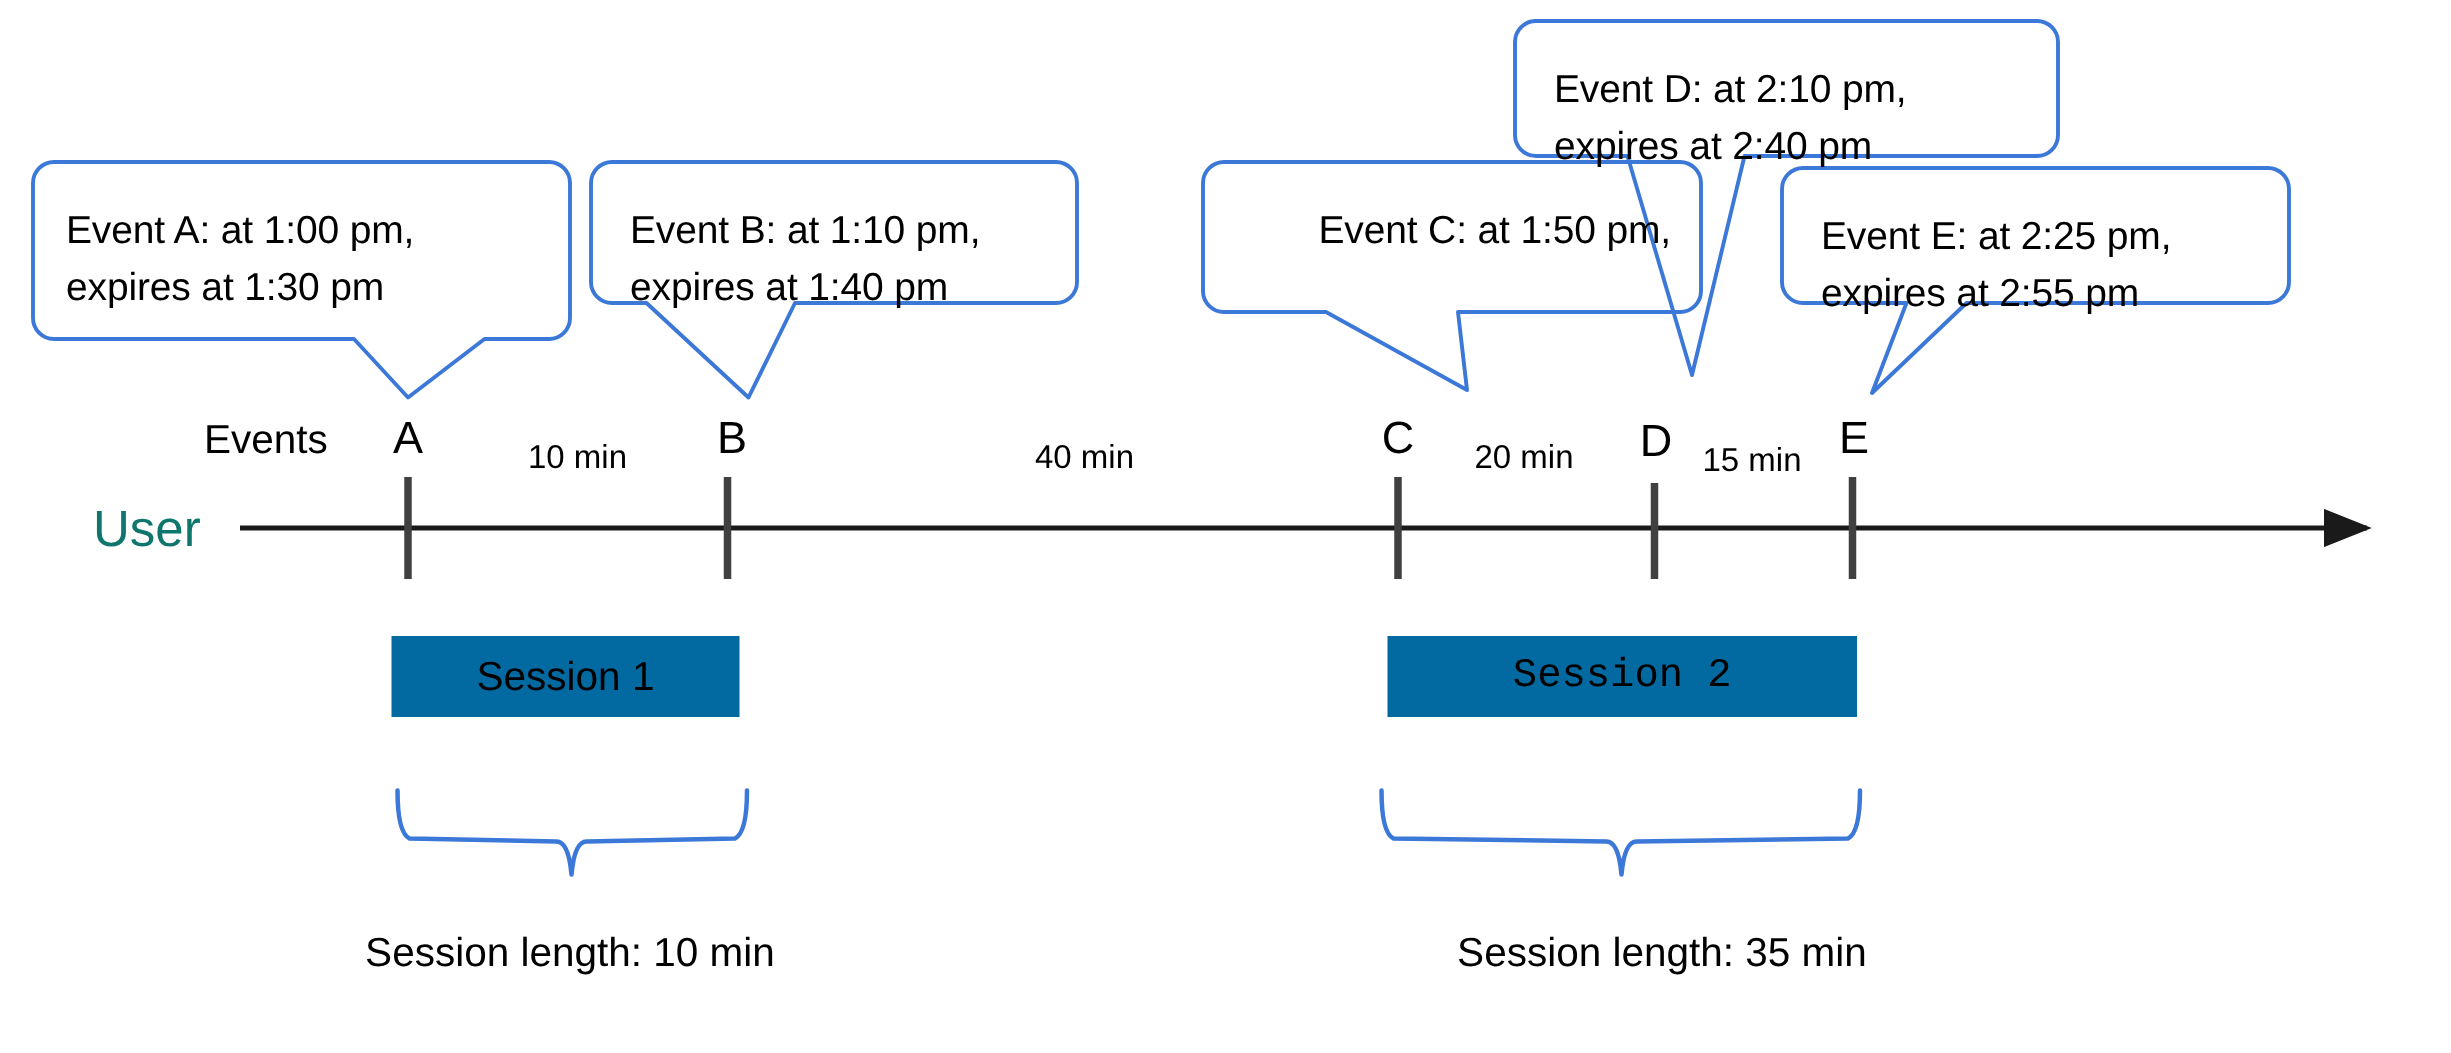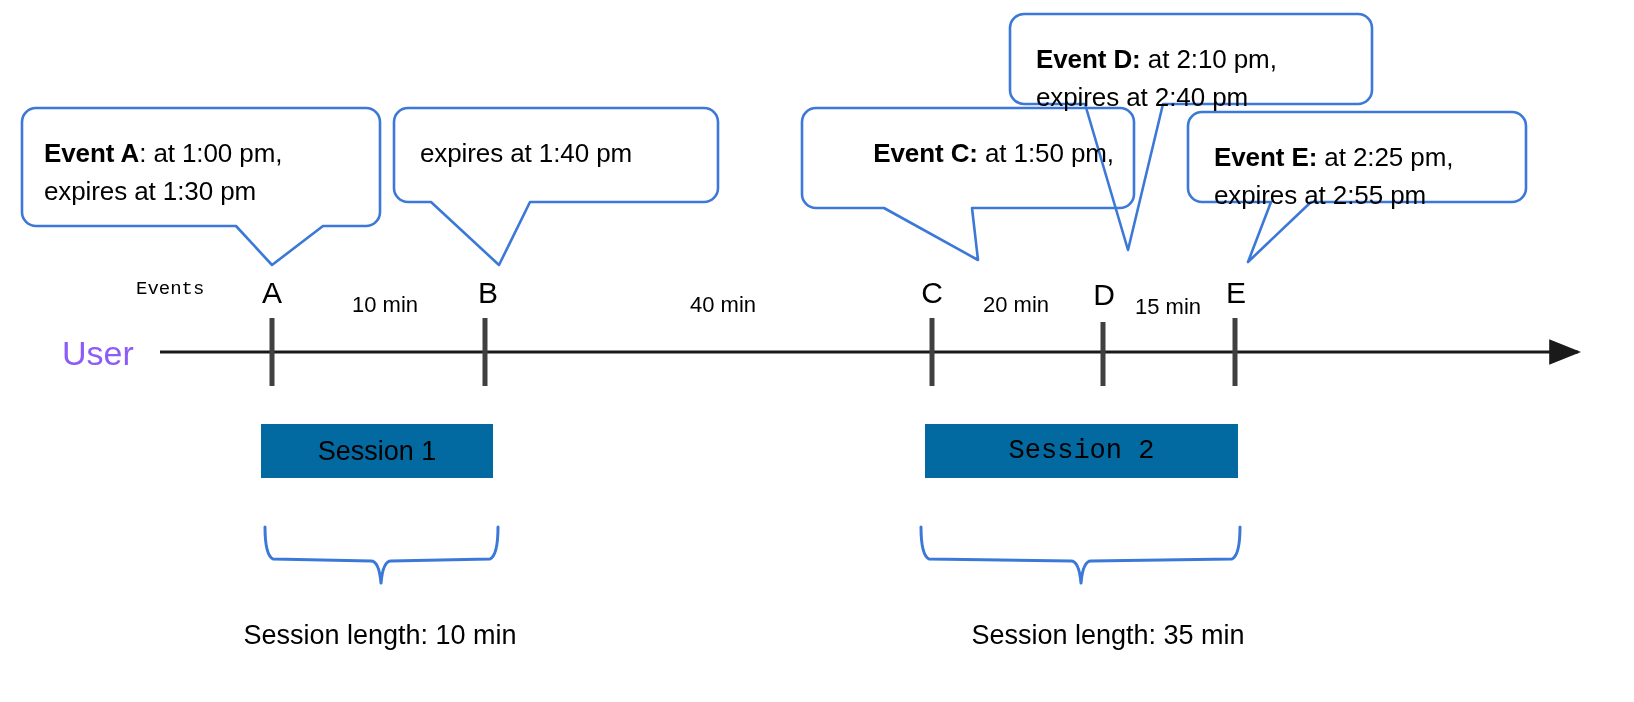--- a/index.html
+++ b/index.html
@@ -28,34 +28,33 @@
     box-sizing: border-box;
     color: #000000;
     font-size: 26px;
     line-height: 38px;
     letter-spacing: -0.1px;
     padding: 16px 20px 16px 22px;
     white-space: nowrap;
     background: transparent;
   }
   .callout .ttl {
-    font-weight: bold;
+    font-weight: normal;
   }
   .axis-name {
     position: absolute;
     font-size: 34px;
-    color: #8b5cf6;
+    color: #0f766e;
     white-space: nowrap;
   }
   .events-label {
     position: absolute;
-    font-size: 19px;
+    font-size: 27px;
     color: #000000;
     white-space: nowrap;
-    font-family: Liberation Mono, monospace;
   }
   .marker-label {
     position: absolute;
     font-size: 30px;
     color: #000000;
     text-align: center;
     white-space: nowrap;
     transform: translateX(-50%);
   }
   .gap-label {
@@ -119,20 +118,21 @@
 
     <path d="M921,527 q0,28 8,32 L1071,561 q8,0 10,22 q2,-22 10,-22 L1232,559 q8,-4 8,-32" fill="none" stroke="#3c78d8" stroke-width="3" stroke-linecap="round" stroke-linejoin="round"></path>
   </svg>
 
   <div class="callout" style="left:22px; top:118px; width:382px;">
     <div><span class="ttl">Event A</span><span>: at 1:00 pm,</span></div>
     <div>expires at 1:30 pm</div>
   </div>
 
   <div class="callout" style="left:398px; top:118px; width:320px;">
+    <div><span class="ttl"><span>Event B</span><span>:</span></span><span> at 1:10 pm,</span></div>
     <div>expires at 1:40 pm</div>
   </div>
 
   <div class="callout" style="left:806px; top:118px; width:328px;text-align:right;">
     <div><span class="ttl"><span>Event C</span><span>:</span></span><span> at 1:50 pm,</span></div>
   </div>
 
   <div class="callout" style="left:1014px; top:24px; width:358px;">
     <div><span class="ttl"><span>Event D</span><span>:</span></span><span> at 2:10 pm,</span></div>
     <div>expires at 2:40 pm</div>

